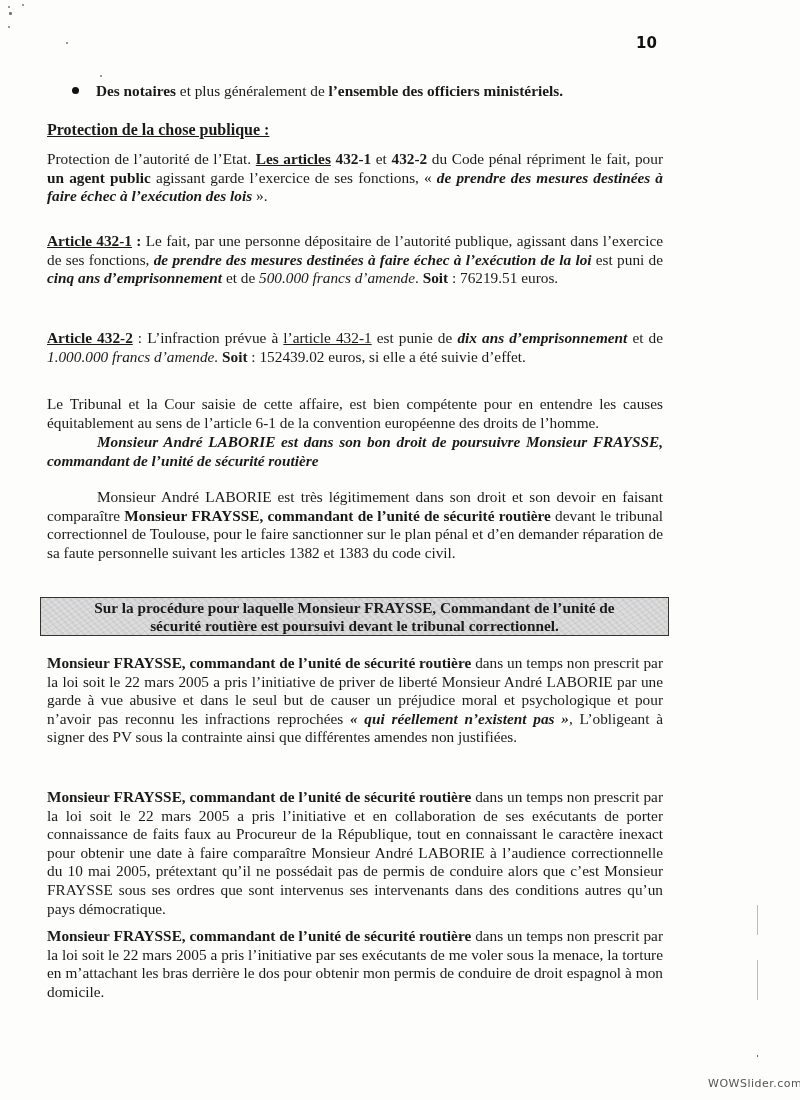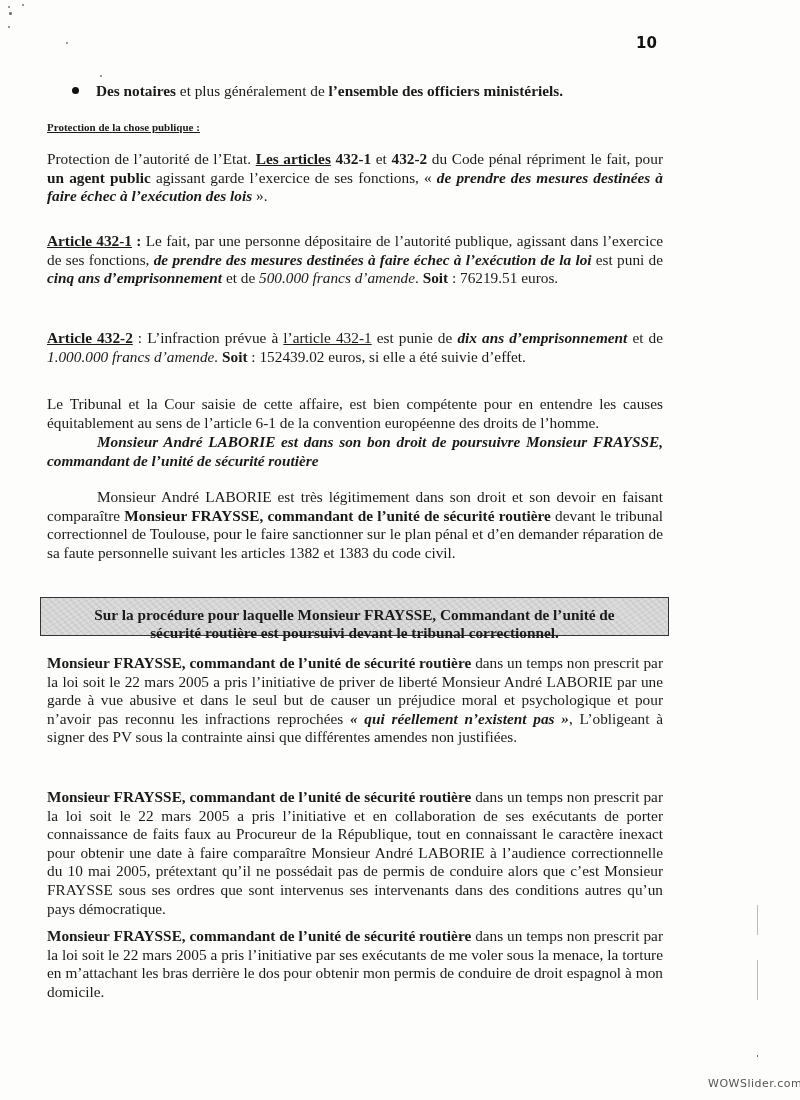--- a/index.html
+++ b/index.html
@@ -12,31 +12,31 @@
   .page { position:absolute; left:0; top:0; width:800px; height:904px; }
   .specks span { position:absolute; width:2px; height:2px; background:#777; border-radius:1px; }
   .page-num {
     position:absolute; left:636px; top:34px;
     font-family:"DejaVu Sans", sans-serif; font-weight:bold; font-size:15px; color:#111;
   }
   .col { position:absolute; left:47px; width:616px; font-size:15.3px; line-height:18.6px; }
   .col p { margin:0; text-align:justify; }
   .bullet-line { position:absolute; left:72px; top:82px; font-size:15.3px; line-height:18.6px; }
   .bullet-dot { display:inline-block; width:7px; height:7px; background:#111; border-radius:50%; margin-right:17px; vertical-align:2px; }
-  .heading { position:absolute; left:47px; top:121px; font-weight:bold; text-decoration:underline; font-size:11px;text-align:right; }
+  .heading { position:absolute; left:47px; top:121px; font-weight:bold; text-decoration:underline; font-size:16px;text-align:right; }
   .u { text-decoration:underline; }
   .indent { text-indent:50px; }
   .box {
     position:absolute; left:40px; top:597px; width:629px; height:39px;
     border:1px solid #333; box-sizing:border-box;
     background:
       repeating-linear-gradient(45deg, rgba(120,120,120,0.10) 0 2px, rgba(255,255,255,0) 2px 5px),
       repeating-linear-gradient(-30deg, rgba(90,90,90,0.08) 0 1px, rgba(255,255,255,0) 1px 4px),
       #dcdcdc;
-    text-align:center; font-weight:bold; font-size:15.3px; line-height:18px; padding-top:8px;
+    text-align:center; font-weight:bold; font-size:15.3px; line-height:18px; padding-top:1px;
   }
   .watermark {
     position:absolute; left:708px; top:1077px;
     font-family:"DejaVu Sans", sans-serif; font-size:11px; color:#555; letter-spacing:0.5px;
   }
   .margin-dots span { position:absolute; left:757px; width:1px; background:#bbb; }
 </style>
 </head>
 <body>
 

